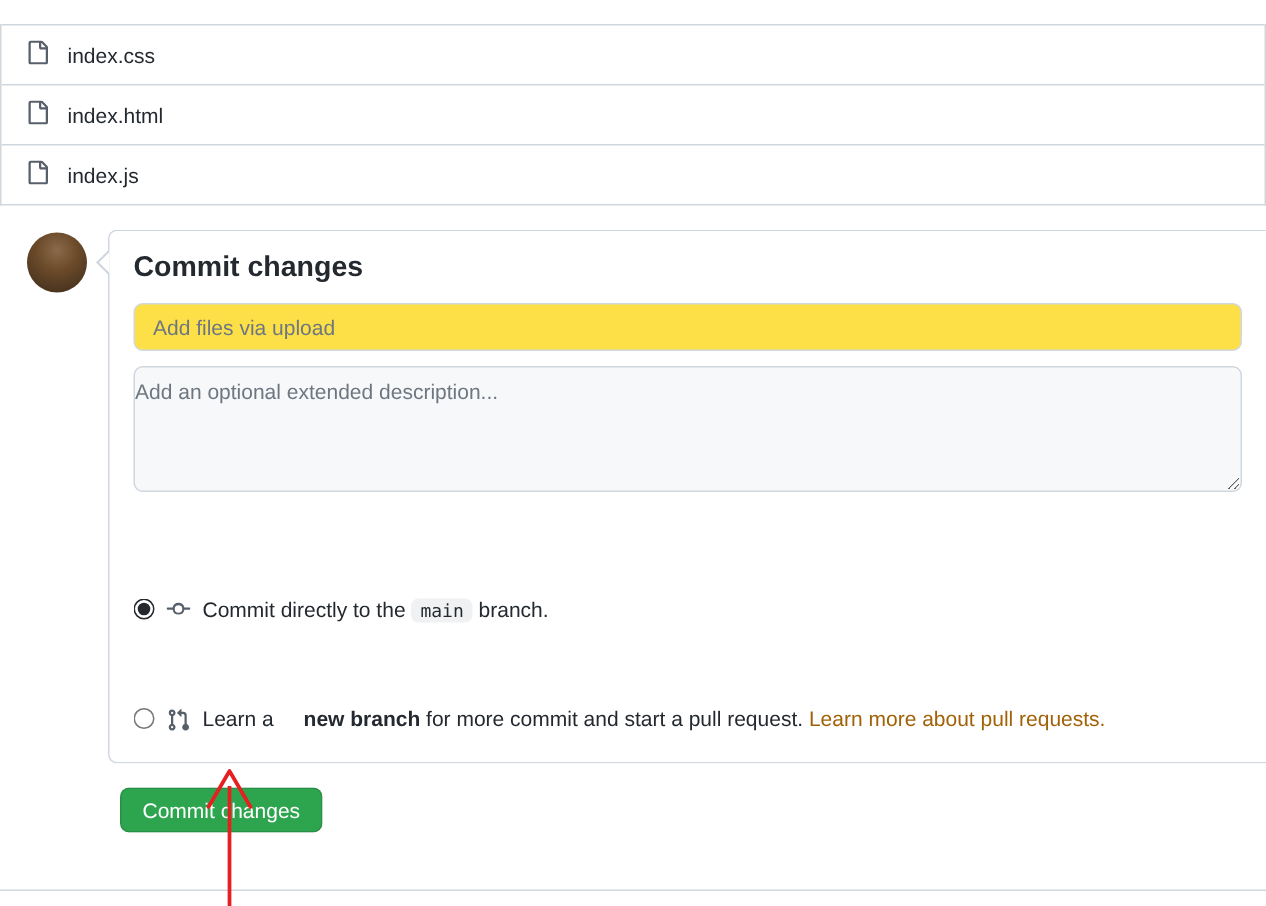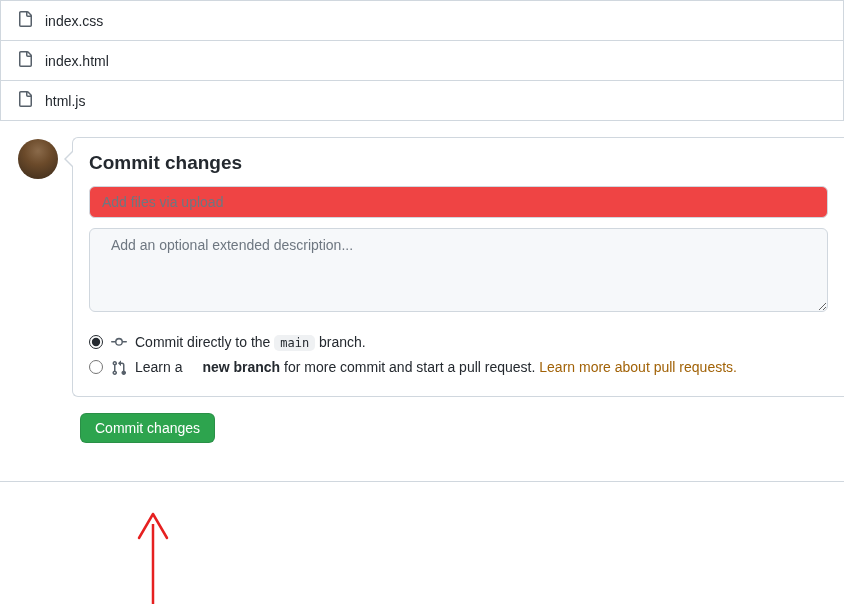--- a/index.html
+++ b/index.html
@@ -6,21 +6,21 @@
     body {
       font-family: -apple-system, BlinkMacSystemFont, "Segoe UI", Helvetica, Arial, sans-serif;
       font-size: 14px;
       color: #24292f;
       background: #fff;
       width: 844px;
     }
     .file-list {
       border: 1px solid #d0d7de;
       border-top: none;
-      margin-top: 0;
+      margin-top: 16px;
     }
     .file-row {
       display: flex;
       align-items: center;
       padding: 10px 16px;
       border-top: 1px solid #d0d7de;
       gap: 12px;
     }
     .file-icon svg { fill: #57606a; }
     .file-name { color: #24292f; }
@@ -65,46 +65,47 @@
     }
     .commit-title {
       font-size: 19px;
       font-weight: 600;
       margin-bottom: 12px;
     }
     .summary-input {
       width: 100%;
       padding: 7px 12px;
       font-size: 14px;
-      background: #ef4444;
+      background: #fde047;
       border: 1px solid #d0d7de;
       border-radius: 6px;
       color: #24292f;
       margin-bottom: 10px;
     }
     .summary-input::placeholder, .desc-input::placeholder { color: #6e7781; }
     .desc-input {
       width: 100%;
       min-height: 84px;
-      padding: 8px 21px;
+      padding: 8px 0;
       font-size: 14px;
       background: #f6f8fa;
       border: 1px solid #d0d7de;
       border-radius: 6px;
       color: #24292f;
       resize: vertical;
       font-family: inherit;
       margin-bottom: 14px;
     }
     .radio-row {
       display: flex;
       align-items: center;
       gap: 8px;
       padding: 4px 0;
       font-size: 14px;
+      margin-top: 48px;
     }
     .radio-row input[type="radio"] {
       width: 14px; height: 14px;
       accent-color: #24292f;
     }
     .inline-icon svg { vertical-align: middle; fill: #57606a; }
     .code-pill {
       background: #eff1f3;
       border-radius: 5px;
       padding: 1px 6px;
@@ -159,21 +160,21 @@
     <div class="file-row">
       <span class="file-icon"><svg width="16" height="16" viewBox="0 0 16 16">
           <path d="M2 1.75C2 .784 2.784 0 3.75 0h6.586c.464 0 .909.184 1.237.513l2.914 2.914c.329.328.513.773.513 1.237v9.586A1.75 1.75 0 0113.25 16h-9.5A1.75 1.75 0 012 14.25V1.75zm1.75-.25a.25.25 0 00-.25.25v12.5c0 .138.112.25.25.25h9.5a.25.25 0 00.25-.25V6h-2.75A1.75 1.75 0 019 4.25V1.5H3.75zm6.75.062V4.25c0 .138.112.25.25.25h2.688a.252.252 0 00-.011-.013l-2.914-2.914a.272.272 0 00-.013-.011z"></path>
         </svg></span>
       <span class="file-name">index.html</span>
     </div>
     <div class="file-row">
       <span class="file-icon"><svg width="16" height="16" viewBox="0 0 16 16">
           <path d="M2 1.75C2 .784 2.784 0 3.75 0h6.586c.464 0 .909.184 1.237.513l2.914 2.914c.329.328.513.773.513 1.237v9.586A1.75 1.75 0 0113.25 16h-9.5A1.75 1.75 0 012 14.25V1.75zm1.75-.25a.25.25 0 00-.25.25v12.5c0 .138.112.25.25.25h9.5a.25.25 0 00.25-.25V6h-2.75A1.75 1.75 0 019 4.25V1.5H3.75zm6.75.062V4.25c0 .138.112.25.25.25h2.688a.252.252 0 00-.011-.013l-2.914-2.914a.272.272 0 00-.013-.011z"></path>
         </svg></span>
-      <span class="file-name">html.js</span>
+      <span class="file-name">index.js</span>
     </div>
   </div>
 
 <div class="commit-area">
   <div class="avatar"></div>
   <div class="commit-box">
     <h3 class="commit-title">Commit changes</h3>
     <input class="summary-input" type="text" placeholder="Add files via upload" style="">
     <textarea class="desc-input" placeholder="Add an optional extended description..." style=""></textarea>
 

